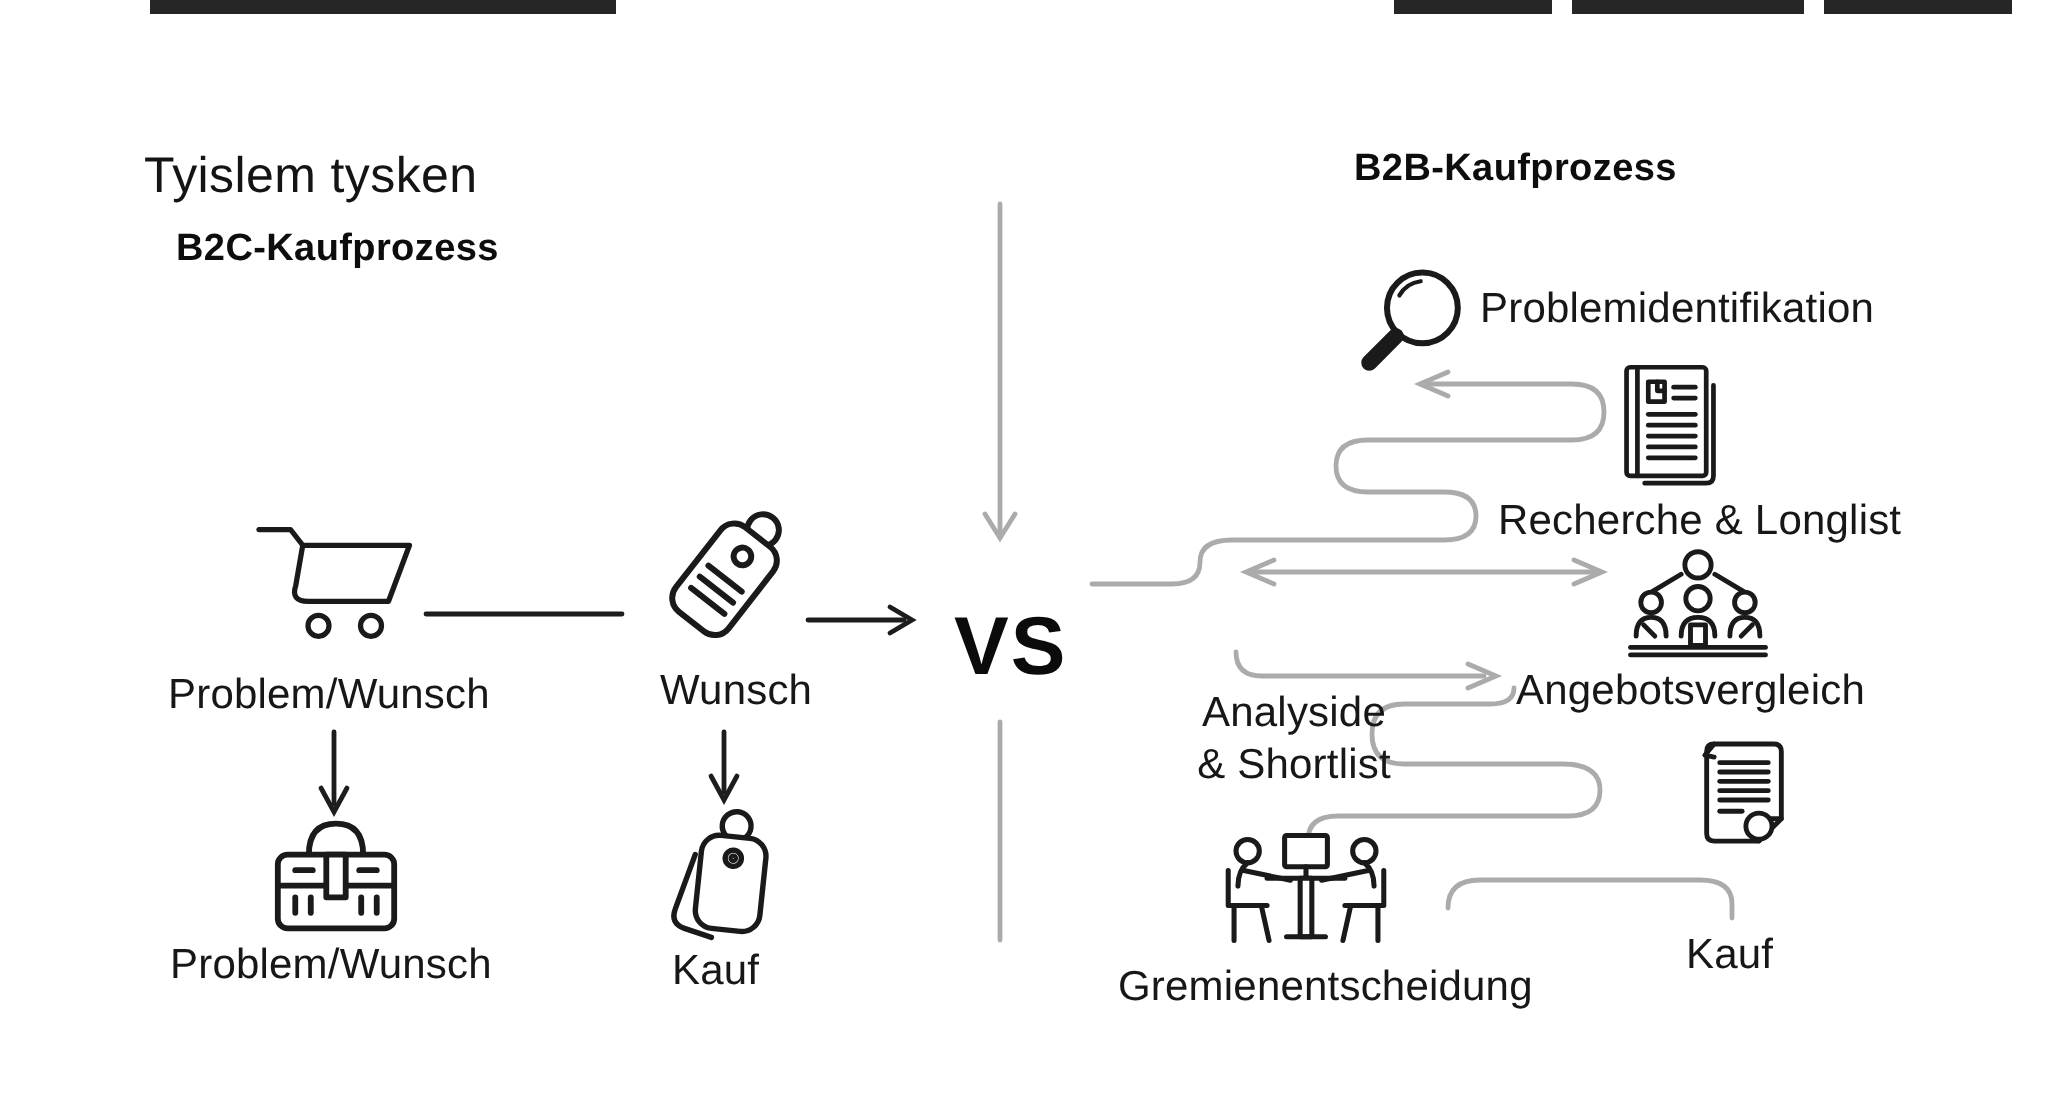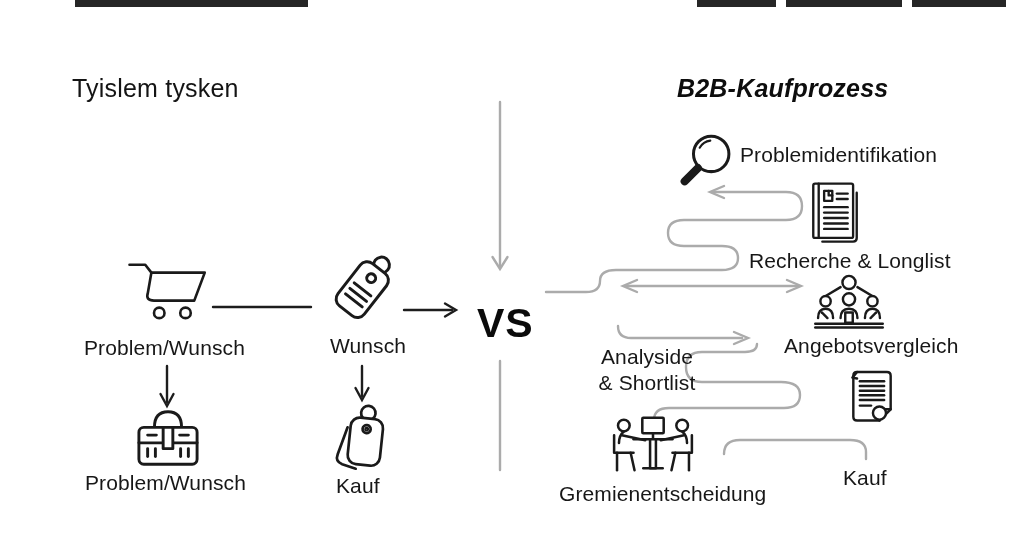--- a/index.html
+++ b/index.html
@@ -10,22 +10,22 @@
     overflow:hidden;
     font-family:"Liberation Sans","DejaVu Sans",sans-serif;
     color:#161616;
   }
   .top-bar{position:absolute;top:0;height:7px;background:#262626;}
   .super-title{
     position:absolute;font-size:25px;font-weight:400;color:#141414;
     white-space:nowrap;letter-spacing:.2px;
   }
   .main-title{
-    position:absolute;font-size:25px;font-weight:700;color:#0d0d0d;
-    white-space:nowrap;letter-spacing:.2px;font-style:italic;
+    position:absolute;font-size:19px;font-weight:700;color:#0d0d0d;
+    white-space:nowrap;letter-spacing:.2px;
   }
   .label{
     position:absolute;font-size:21px;font-weight:400;color:#171717;
     white-space:nowrap;letter-spacing:.1px;
   }
   .label.center2{white-space:normal;text-align:center;line-height:1.22;}
   .vs{
     position:absolute;font-size:41px;font-weight:700;color:#0b0b0b;
     letter-spacing:1px;
   }
@@ -75,20 +75,21 @@
 
       <path d="M167 366 V402"></path>
       <path d="M160.5 394 L167 406 L173.5 394"></path>
 
       <path d="M362 366 V396"></path>
       <path d="M355.5 388 L362 400 L368.5 388"></path>
     </g>
   </svg>
 
   <div class="super-title txt" style="left:72px;top:74px;">Tyislem tysken</div>
+  <div class="main-title txt" style="left:88px;top:114px;">B2C-Kaufprozess</div>
   <div class="main-title txt" style="left:677px;top:74px;">B2B-Kaufprozess</div>
 
   <div class="vs txt" style="left:477px;top:300px;">VS</div>
 
   <svg class="icon" style="left:122px;top:256px;" width="92" height="70" viewBox="0 0 100 80">
     <g fill="none" stroke="#1a1a1a" stroke-width="3" stroke-linejoin="round" stroke-linecap="round">
       <path d="M6 10 H24 L31 19"></path>
       <path d="M31 19 H92 L80 51 H34 Q24 51 27 42 L31 19"></path>
       <circle cx="40" cy="65" r="6"></circle>
       <circle cx="70" cy="65" r="6"></circle>
@@ -215,21 +216,21 @@
     </g>
   </svg>
 
   <div class="label txt" style="left:84px;top:336px;">Problem/Wunsch</div>
   <div class="label txt" style="left:330px;top:334px;">Wunsch</div>
   <div class="label txt" style="left:85px;top:471px;">Problem/Wunsch</div>
   <div class="label txt" style="left:336px;top:474px;">Kauf</div>
 
   <div class="label txt" style="left:740px;top:143px;">Problemidentifikation</div>
   <div class="label txt" style="left:749px;top:249px;">Recherche &amp; Longlist</div>
-  <div class="label txt" style="left:784px;top:334px;">Angebotsvergleich</div>
+  <div class="label txt" style="left:758px;top:334px;">Angebotsvergleich</div>
   <div class="label center2 txt" style="left:588px;top:344px;width:118px;">
     <span>Analyside</span><br>
     <span>&amp; Shortlist</span>
   </div>
   <div class="label txt" style="left:559px;top:482px;text-align:right;">Gremienentscheidung</div>
   <div class="label txt" style="left:843px;top:466px;">Kauf</div>
 
 </div>
 
 </body></html>

